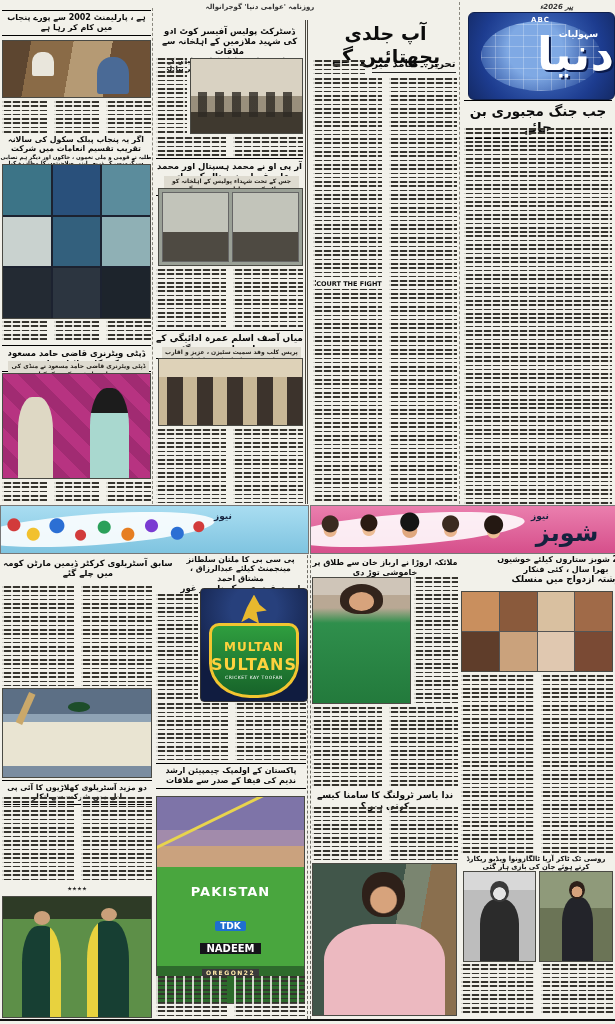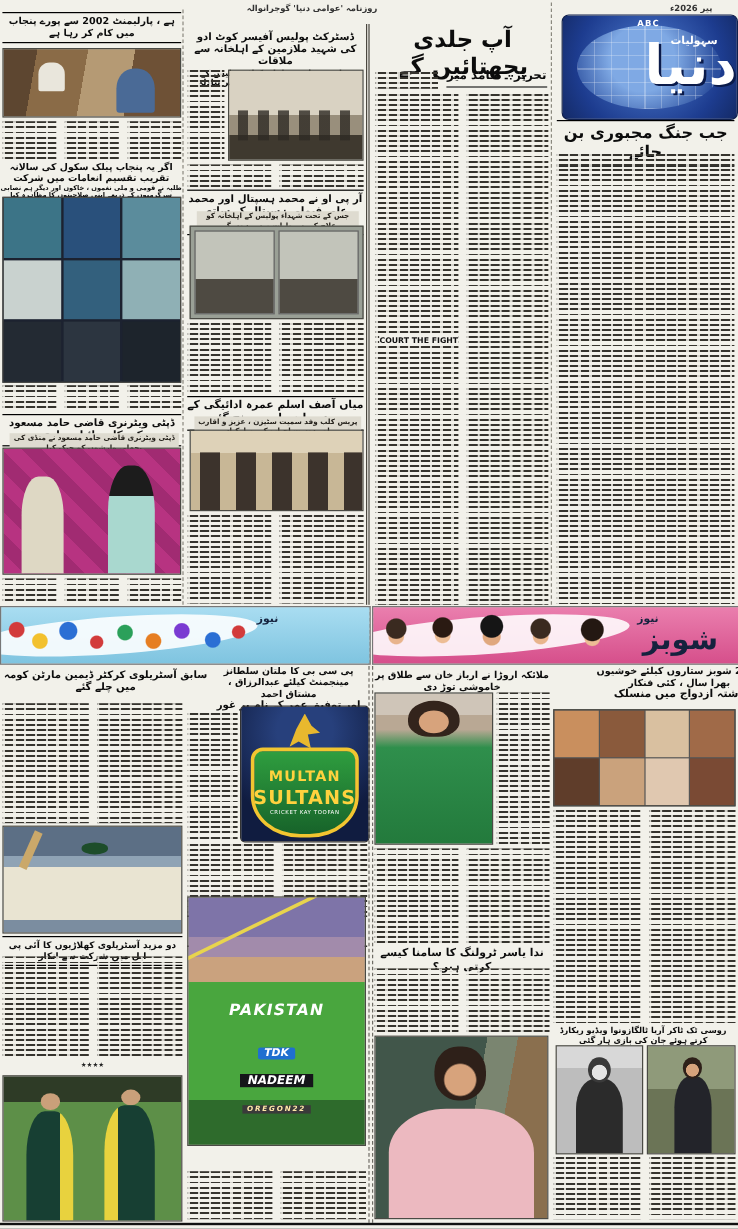--- a/index.html
+++ b/index.html
@@ -136,21 +136,21 @@
   .lg3{color:#fff;font-size:4.5px;letter-spacing:.5px;}
   .caption-en{font-size:6.5px;font-weight:800;color:#111;background:#f2f1ea;text-align:center;direction:ltr;}
   .stars{font-size:9px;color:#222;text-align:center;}
 </style>
 </head>
 <body>
 
 <div id="page">
 
   <div class="abs tiny" style="left:195px;top:3px;width:130px;text-align:center;">روزنامہ 'عوامی دنیا' گوجرانوالہ</div>
-  <div class="abs tiny" style="left:540px;top:3px;width:72px;text-align:center;">پیر 2026ء</div>
+  <div class="abs tiny" style="left:540px;top:3px;width:72px;text-align:left;font-style:italic;">پیر 2026ء</div>
 
   <div class="vd" style="left:152px;top:8px;height:496px;"></div>
   <div class="vdd" style="left:305px;top:20px;height:484px;"></div>
   <div class="vd" style="left:459px;top:2px;height:502px;"></div>
   <div class="vdd2" style="left:307px;top:505px;height:514px;"></div>
   <div class="abs" style="left:0;top:1019px;width:615px;height:2px;background:#111;"></div>
 
   <div class="abs masthead" style="left:468px;top:12px;width:145px;height:86px;">
     <div class="globe"></div>
     <div class="m-abc">ABC</div>
@@ -251,21 +251,21 @@
       <span class="lg1">MULTAN</span>
       <span class="lg2">SULTANS</span>
       <span class="lg3">CRICKET KAY TOOFAN</span>
     </div>
   </div>
   <div class="abs cols" style="left:156px;top:703px;width:150px;height:58px;">
     <div class="tx"></div>
     <div class="tx"></div>
   </div>
   <div class="abs hl box" style="left:156px;top:763px;width:150px;font-size:8px;">پاکستان کے اولمپک چیمپیئن ارشد ندیم کی فیفا کے صدر سے ملاقات</div>
-  <div class="photo p-nadeem" style="left:156px;top:747px;width:149px;height:208px;font-style:italic;">
+  <div class="photo p-nadeem" style="left:156px;top:796px;width:149px;height:208px;">
     <div class="jersey-c">PAKISTAN</div>
     <div class="jersey-row" style="top:57%;"><span class="pill-tdk">TDK</span></div>
     <div class="jersey-row" style="top:68%;"><span class="pill-n">NADEEM</span></div>
     <div class="jersey-row" style="top:79%;"><span class="pill-o">OREGON22</span></div>
   </div>
   <div class="abs cols" style="left:156px;top:976px;width:149px;height:40px;">
     <div class="tx"></div>
     <div class="tx"></div>
   </div>
 

